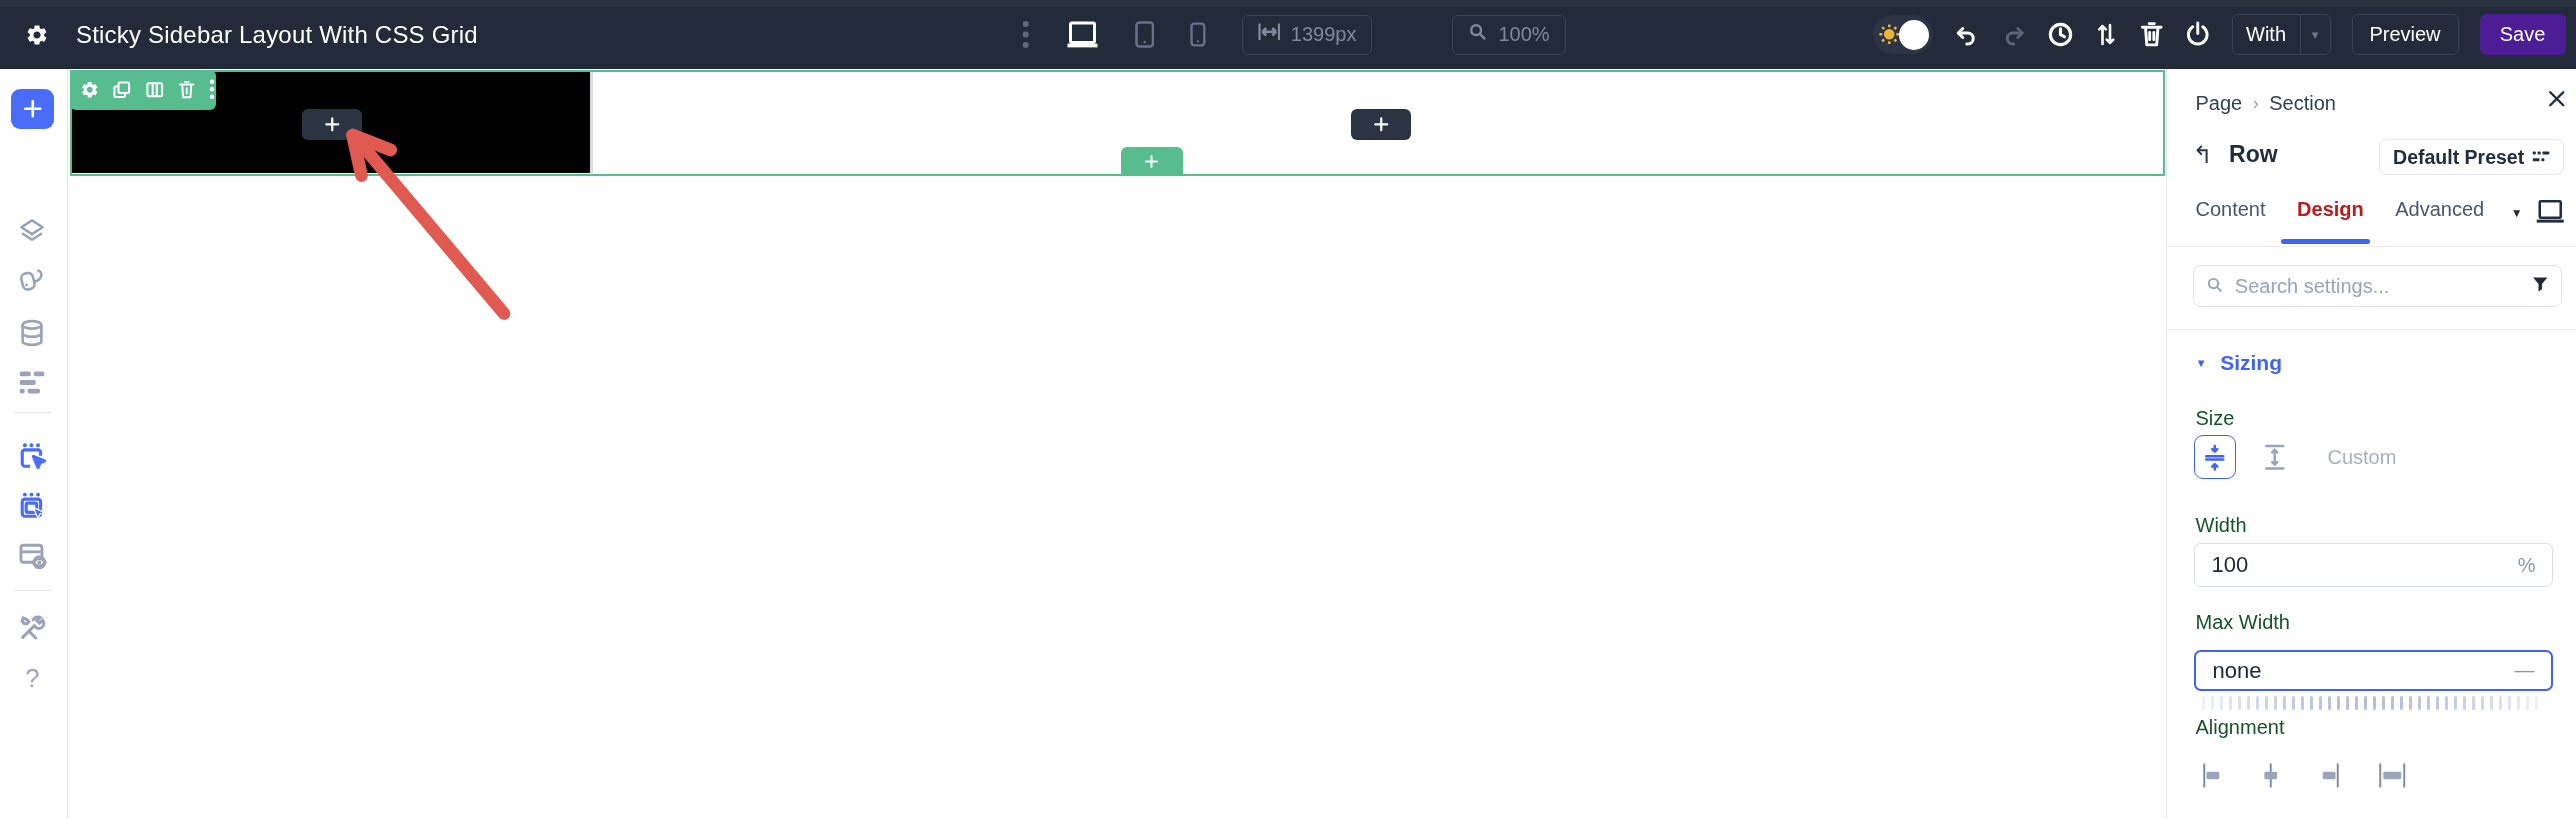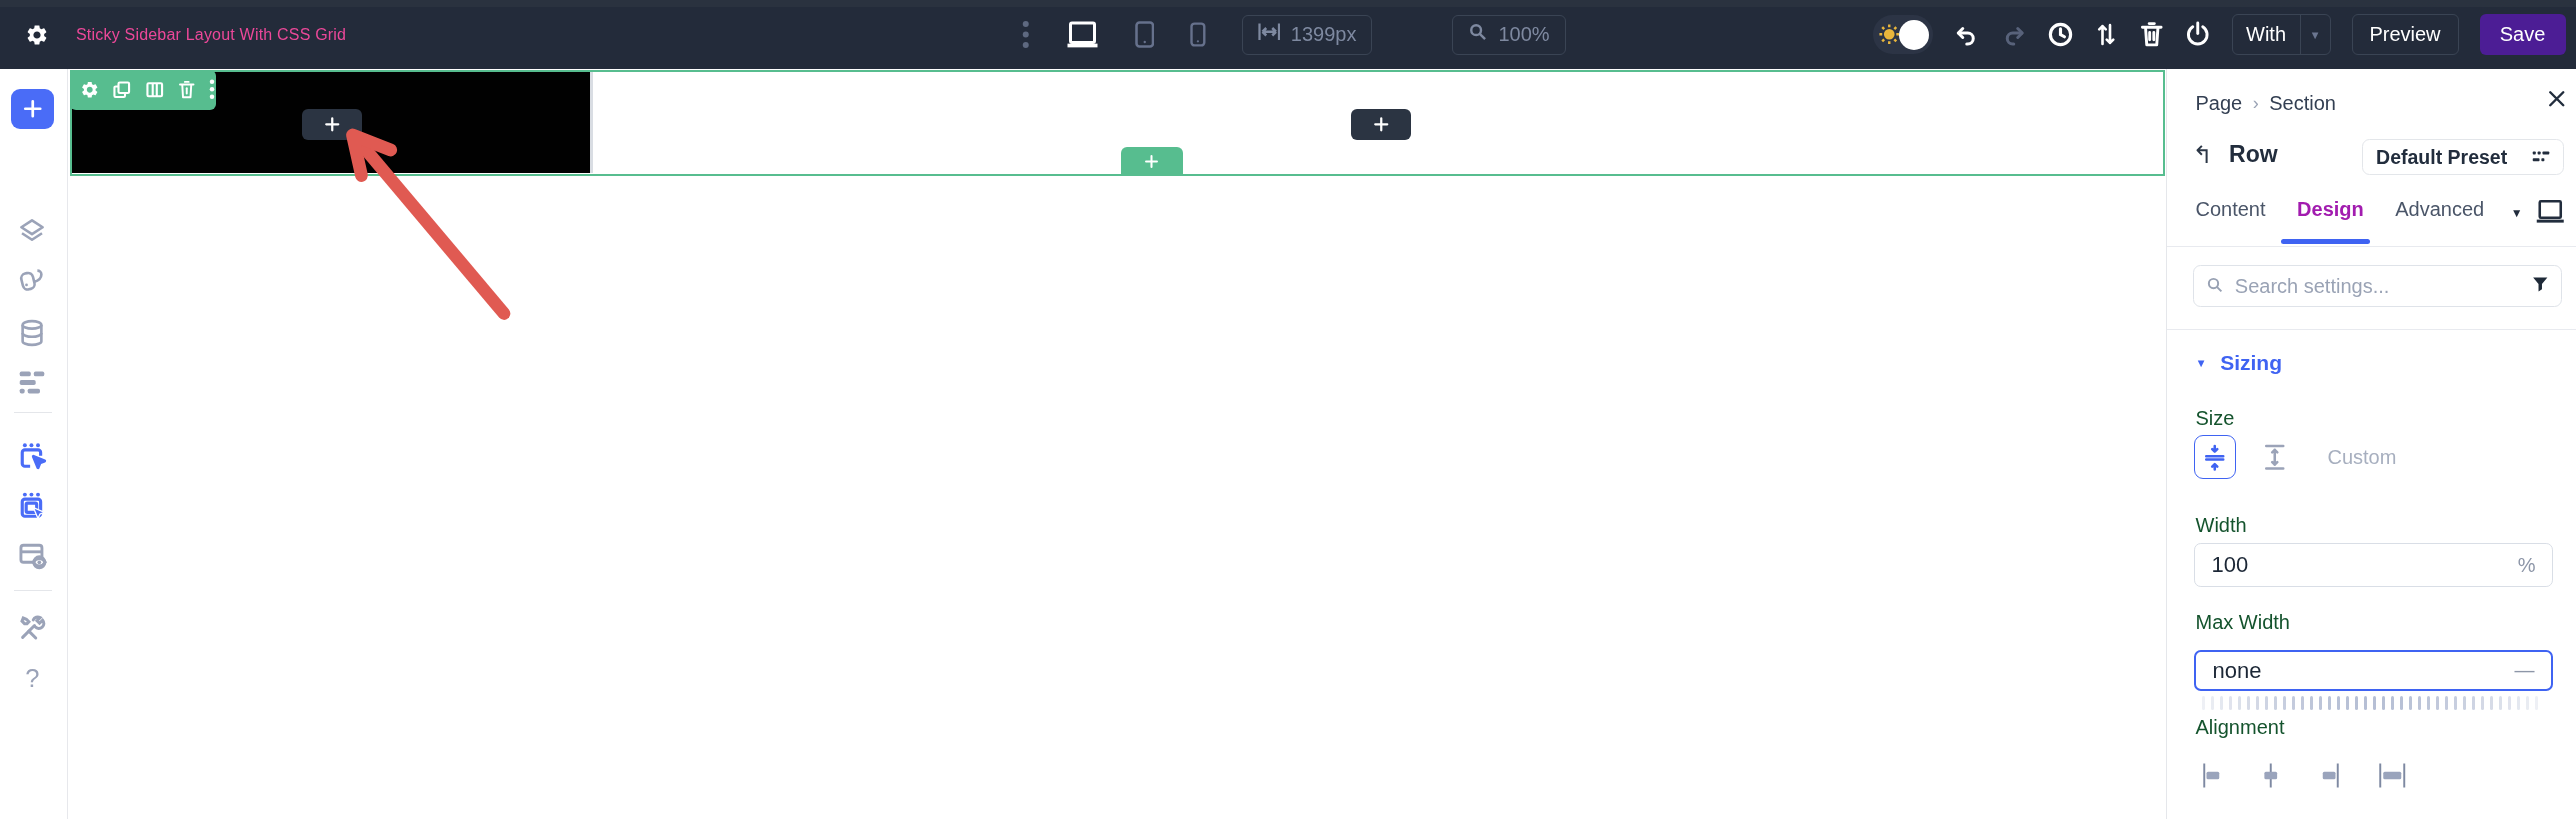--- a/index.html
+++ b/index.html
@@ -4,21 +4,21 @@
 <style>
   * { margin:0; padding:0; box-sizing:border-box; }
   html,body { width:2576px; height:819px; overflow:hidden; background:#fff;
               font-family:"Liberation Sans", sans-serif; }
   #stage { position:relative; width:2576px; height:819px; }
 
   
   .topbar { position:absolute; left:0; top:0; width:2576px; height:69px; background:#232B3A; }
   .topbar::before { content:""; position:absolute; left:0; top:0; width:100%; height:6.8px; background:#2A323F; }
   .tb-left { position:absolute; left:25px; top:0; height:69px; display:flex; align-items:center; gap:27px; }
-  .tb-title { color:#ec4899; font-size:16px; font-weight:500; letter-spacing:0.2px; }
+  .tb-title { color:#ffffff; font-size:24px; font-weight:500; letter-spacing:0.2px; }
   .tb-center { position:absolute; left:1022px; top:0; height:69px; display:flex; align-items:center; gap:36px; }
   .tb-right { position:absolute; right:10.5px; top:0; height:69px; display:flex; align-items:center; gap:21px; }
   .tb-field { display:flex; align-items:center; gap:10.5px; height:40px; padding:0 15px;
               border:1.5px solid #3A4454; border-radius:6px; color:#7E89A0; font-size:20px; cursor:pointer; }
   .tb-field.zoomf { margin-left:44px; }
   .icon-btn { display:flex; align-items:center; justify-content:center; cursor:pointer; background:none; border:none; }
   .btn { height:41px; display:flex; align-items:center; justify-content:center; border-radius:6px;
          font-size:20px; color:#fff; cursor:pointer; border:1.5px solid #3A4454; background:transparent; }
   .btn-exit { width:99px; padding:0; }
   .exit-main { flex:1; text-align:center; }
@@ -62,26 +62,26 @@
            border-left:1.5px solid #E5E7EB; }
   .p-abs { position:absolute; }
   .breadcrumb { left:28.5px; top:22.5px; display:flex; align-items:center; gap:10.5px;
                 font-size:20px; color:#333F52; font-weight:500; }
   .crumb { cursor:pointer; }
   .crumb-sep { color:#9AA3B5; font-size:18px; }
   .close-x { right:9.8px; top:19.5px; cursor:pointer; }
   .elem-header { left:25.5px; top:72px; display:flex; align-items:center; gap:16.5px; }
   .back-arrow { font-size:24px; color:#2B3646; cursor:pointer; line-height:1; }
   .elem-title { font-size:23px; font-weight:700; color:#222D3D; }
-  .preset-btn { right:12px; top:70px; height:36px; display:flex; align-items:center; gap:25px;
+  .preset-btn { right:12px; top:70px; height:36px; display:flex; align-items:center; gap:8px;
                 padding:0 12.8px; border:1.5px solid #E3E6EA; border-radius:7.5px; cursor:pointer;
                 font-size:19.5px; font-weight:600; color:#222D3D; }
   .tabs { left:28.5px; top:129px; display:flex; gap:31.5px; font-size:20px; color:#4A5568; font-weight:500; }
   .tab { cursor:pointer; padding-bottom:6px; }
-  .tab.active { color:#a21caf; font-weight:600; }
+  .tab.active { color:#b91c1c; font-weight:600; }
   .tab-underline { left:114px; top:170px; width:89px; height:5.3px; background:#3F63F2; border-radius:3px; }
   .tab-tools { right:12px; top:130px; display:flex; align-items:center; gap:12.8px; color:#222D3D; }
   .caret-glyph { font-size:12px; color:#222D3D; cursor:pointer; }
   .divider { left:0; width:410px; height:0; border-top:1.5px solid #E8EAEF; }
   .search-box { left:25.5px; top:196px; width:369px; height:42px; border:1.5px solid #DFE3E9; border-radius:7.5px;
                 display:flex; align-items:center; gap:11.3px; padding:0 12px; }
   .search-box input { flex:1; border:none; outline:none; font-size:20px; color:#701a75;
                       font-family:"Liberation Sans",sans-serif; background:transparent; }
   .search-box input::placeholder { color:#9AA3B5; }
   .sec-header { left:28.5px; top:282px; display:flex; align-items:center; gap:13.5px; cursor:pointer; }

